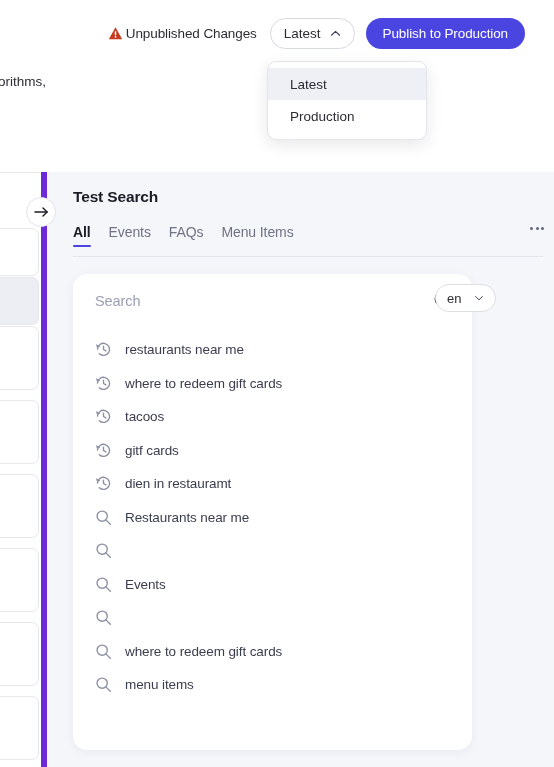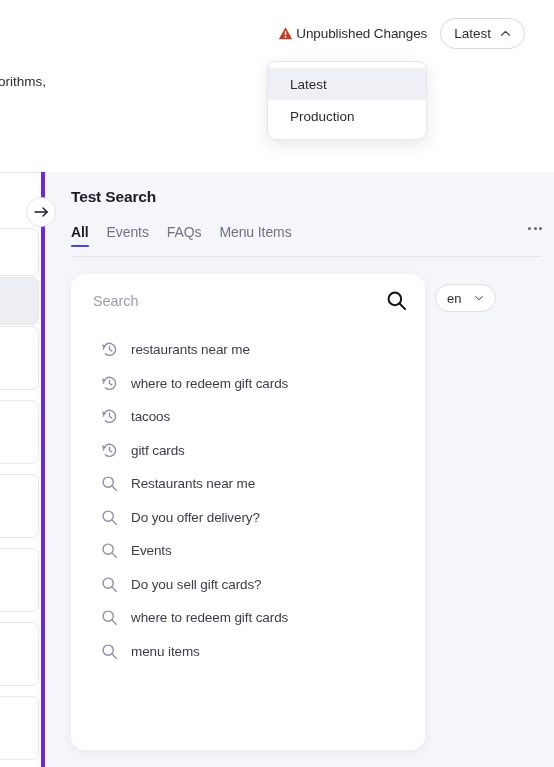--- a/index.html
+++ b/index.html
@@ -149,21 +149,21 @@
   .ghost-card.shaded { background: #eceef3; }
 
   
   .panel {
     position: absolute;
     left: 41px;
     top: 172px;
     width: 513px;
     height: 595px;
     background: #f5f6fa;
-    border-left: 4px solid #6d28d9;
+    border-left: 6px solid #6d28d9;
     z-index: 20;
   }
 
   .panel-title {
     position: absolute;
     left: 26px;
     top: 16px;
     font-size: 15.5px;
     font-weight: bold;
     color: #1b1c25;
@@ -245,21 +245,21 @@
     width: 470px;
     height: 1px;
     background: #e4e6ed;
   }
 
   
   .search-card {
     position: absolute;
     left: 26px;
     top: 102px;
-    width: 354px;
+    width: 399px;
     height: 476px;
     background: #ffffff;
     border-radius: 14px;
     box-shadow: 0 2px 10px rgba(30,34,60,0.06);
     overflow: hidden;
   }
 
   .search-field-row {
     height: 53px;
     display: flex;
@@ -283,21 +283,21 @@
     background: transparent;
     border: none;
     padding: 0;
     cursor: pointer;
     display: flex;
     align-items: center;
   }
   .big-mag { width: 21px; height: 21px; display: block; }
 
   
-  .suggestions { padding-top: 6px; padding-left: 8px; }
+  .suggestions { padding-top: 6px; }
 
   .sugg-item {
     height: 33.5px;
     display: flex;
     align-items: center;
     padding-left: 22px;
     cursor: pointer;
   }
   .sugg-icon {
     width: 17px; height: 17px;
@@ -362,20 +362,21 @@
     <span class="unpublished-label">Unpublished Changes</span>
   </div>
 
   <div class="env-select">
     <span>Latest</span>
     <svg class="chev" viewBox="0 0 12 8">
       <path d="M1.4 6 L6 1.6 L10.6 6" fill="none" stroke="#3c3f52" stroke-width="1.3" stroke-linecap="round" stroke-linejoin="round"></path>
     </svg>
   </div>
 
+  <button class="publish-btn">Publish to Production</button>
 </div>
 
 <div class="env-menu">
   <div class="env-menu-item selected">
     <span>Latest</span>
   </div>
   <div class="env-menu-item">
     <span>Production</span>
   </div>
 </div>
@@ -438,45 +439,51 @@
         <div class="sugg-item">
           <svg viewBox="0 0 18 18" class="sugg-icon">
             <path d="M2.6 8.6 A6.4 6.4 0 1 1 4.6 13.5" fill="none" stroke="#8a8fa3" stroke-width="1.45" stroke-linecap="round"></path>
             <path d="M1.2 3.1 L1.9 7.0 L5.7 6.0 Z" fill="#8a8fa3"></path>
             <path d="M9 5.4 V9 L11.5 10.5" fill="none" stroke="#8a8fa3" stroke-width="1.45" stroke-linecap="round" stroke-linejoin="round"></path>
           </svg>
           <span class="sugg-text">gitf cards</span>
         </div>
         <div class="sugg-item">
           <svg viewBox="0 0 18 18" class="sugg-icon">
+            <path d="M2.6 8.6 A6.4 6.4 0 1 1 4.6 13.5" fill="none" stroke="#8a8fa3" stroke-width="1.45" stroke-linecap="round"></path>
+            <path d="M1.2 3.1 L1.9 7.0 L5.7 6.0 Z" fill="#8a8fa3"></path>
+            <path d="M9 5.4 V9 L11.5 10.5" fill="none" stroke="#8a8fa3" stroke-width="1.45" stroke-linecap="round" stroke-linejoin="round"></path>
+          </svg>
+          <span class="sugg-text">dien in restauramt</span>
+        </div>
+        <div class="sugg-item">
+          <svg viewBox="0 0 18 18" class="sugg-icon">
             <circle cx="7.6" cy="7.6" r="5.4" fill="none" stroke="#8a8fa3" stroke-width="1.45"></circle>
             <path d="M11.5 11.5 L16.2 16.2" stroke="#8a8fa3" stroke-width="1.45" stroke-linecap="round"></path>
           </svg>
           <span class="sugg-text">Restaurants near me</span>
         </div>
         <div class="sugg-item">
           <svg viewBox="0 0 18 18" class="sugg-icon">
             <circle cx="7.6" cy="7.6" r="5.4" fill="none" stroke="#8a8fa3" stroke-width="1.45"></circle>
             <path d="M11.5 11.5 L16.2 16.2" stroke="#8a8fa3" stroke-width="1.45" stroke-linecap="round"></path>
           </svg>
-          <span class="sugg-text">Do you offer delivery?</span>
         </div>
         <div class="sugg-item">
           <svg viewBox="0 0 18 18" class="sugg-icon">
             <circle cx="7.6" cy="7.6" r="5.4" fill="none" stroke="#8a8fa3" stroke-width="1.45"></circle>
             <path d="M11.5 11.5 L16.2 16.2" stroke="#8a8fa3" stroke-width="1.45" stroke-linecap="round"></path>
           </svg>
           <span class="sugg-text">Events</span>
         </div>
         <div class="sugg-item">
           <svg viewBox="0 0 18 18" class="sugg-icon">
             <circle cx="7.6" cy="7.6" r="5.4" fill="none" stroke="#8a8fa3" stroke-width="1.45"></circle>
             <path d="M11.5 11.5 L16.2 16.2" stroke="#8a8fa3" stroke-width="1.45" stroke-linecap="round"></path>
           </svg>
-          <span class="sugg-text">Do you sell gift cards?</span>
         </div>
         <div class="sugg-item">
           <svg viewBox="0 0 18 18" class="sugg-icon">
             <circle cx="7.6" cy="7.6" r="5.4" fill="none" stroke="#8a8fa3" stroke-width="1.45"></circle>
             <path d="M11.5 11.5 L16.2 16.2" stroke="#8a8fa3" stroke-width="1.45" stroke-linecap="round"></path>
           </svg>
           <span class="sugg-text">where to redeem gift cards</span>
         </div>
         <div class="sugg-item">
           <svg viewBox="0 0 18 18" class="sugg-icon">

